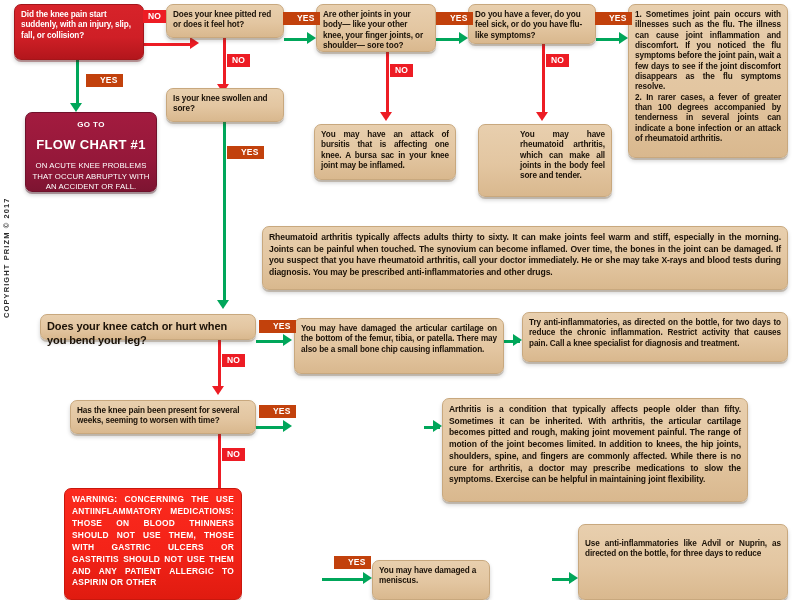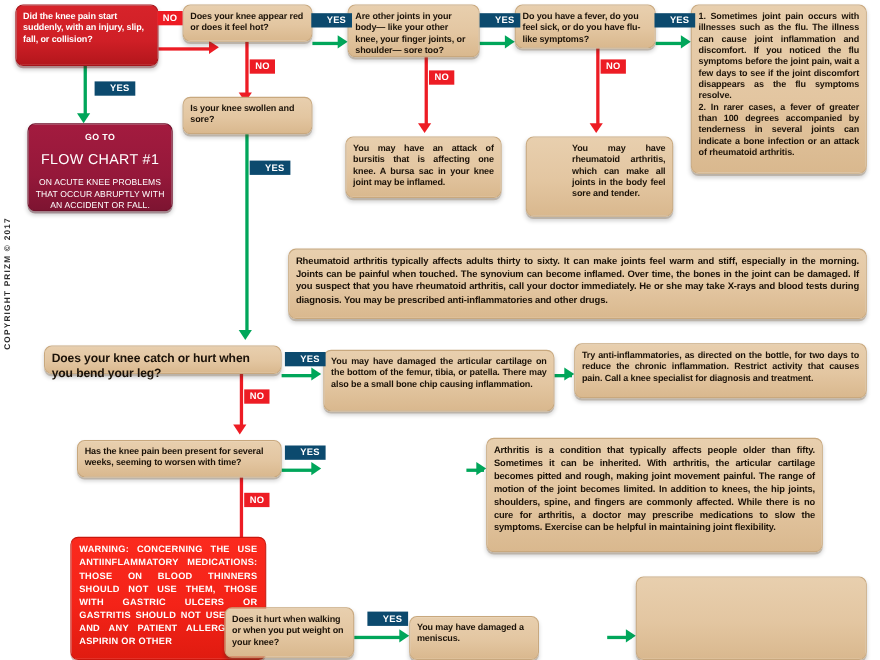--- a/index.html
+++ b/index.html
@@ -64,21 +64,21 @@
   }
   .maroon .goto-small {
     font-size: 8px;
     letter-spacing: 0.4px;
     font-weight: 600;
     display: block;
     margin-top: 3px;
   }
   .maroon .goto-big {
     font-size: 13px;
-    font-weight: 400;
+    font-weight: 700;
     letter-spacing: 0.3px;
     display: block;
     margin: 7px 0 8px 0;
   }
   .maroon .goto-sub {
     font-size: 7.8px;
     font-weight: 400;
     letter-spacing: 0.1px;
     line-height: 1.35;
     display: block;
@@ -129,21 +129,21 @@
     position: absolute;
     font-size: 8.5px;
     font-weight: 700;
     color: #ffffff;
     padding: 1.5px 5px 2px 5px;
     letter-spacing: 0.2px;
     z-index: 6;
     line-height: 1.1;
   }
   .lbl-no  { background: #ed1c24; }
-  .lbl-yes { background: #0c4a6e; padding-left: 14px; }
+  .lbl-yes { background: #c2410c; padding-left: 14px; }
 
   
   #copyright {
     position: absolute;
     left: 2px;
     top: 318px;
     transform: rotate(-90deg);
     transform-origin: left top;
     font-size: 7.5px;
     font-weight: 700;
@@ -163,21 +163,21 @@
   <div class="node red" style="left:14px; top:4px; width:130px; height:56px;">Did the knee pain start suddenly, with an injury, slip, fall, or collision?</div>
 
   <div class="line-v green-line" style="left:76px; top:60px; height:45px;"></div>
   <div class="arrow arrow-down-green" style="left:70px; top:103px;"></div>
   <div class="lbl lbl-yes" style="left:86px; top:74px;">YES</div>
 
   <div class="line-h red-line" style="left:144px; top:43px; width:48px;"></div>
   <div class="arrow arrow-right-red" style="left:190px; top:37px;"></div>
   <div class="lbl lbl-no" style="left:143px; top:10px;">NO</div>
 
-  <div class="node tan" style="left:166px; top:4px; width:118px; height:34px;">Does your knee appear red or does it feel hot?</div>
+  <div class="node tan" style="left:166px; top:4px; width:118px; height:34px;">Does your knee pitted red or does it feel hot?</div>
 
   <div class="line-h green-line" style="left:284px; top:38px; width:26px;"></div>
   <div class="arrow arrow-right-green" style="left:307px; top:32px;"></div>
   <div class="lbl lbl-yes" style="left:283px; top:12px;">YES</div>
 
   <div class="line-v red-line" style="left:223px; top:38px; width:2.5px; height:48px;"></div>
   <div class="arrow arrow-down-red" style="left:217px; top:84px;"></div>
   <div class="lbl lbl-no" style="left:227px; top:54px;">NO</div>
 
   <div class="node tan" style="left:316px; top:4px; width:120px; height:48px;">Are other joints in your body— like your other knee, your finger joints, or  shoulder— sore too?</div>
@@ -249,28 +249,28 @@
   <div class="lbl lbl-no" style="left:222px; top:448px;">NO</div>
 
 
   <div class="line-h green-line" style="left:424px; top:426px; width:16px;"></div>
   <div class="arrow arrow-right-green" style="left:433px; top:420px;"></div>
 
   <div class="node tan justify" style="left:442px; top:398px; width:306px; height:104px; font-size:8.5px; line-height:1.38;">Arthritis is a condition that typically affects people older than fifty. Sometimes it can be inherited. With arthritis, the articular cartilage becomes pitted and rough, making joint movement painful. The range of motion of the joint becomes limited. In addition to knees, the hip joints, shoulders, spine, and fingers are commonly affected. While there is no cure for arthritis, a doctor may prescribe medications to slow the symptoms. Exercise can be helpful  in maintaining joint flexibility.</div>
 
   <div class="node warn" style="left:32px; top:488px; width:178px; height:112px; padding:5px 7px;">WARNING:  CONCERNING  THE USE ANTIINFLAMMATORY MEDICATIONS: THOSE ON BLOOD THINNERS SHOULD NOT USE THEM, THOSE WITH GASTRIC ULCERS OR GASTRITIS SHOULD NOT USE THEM AND ANY PATIENT ALLERGIC TO ASPIRIN OR OTHER</div>
 
-  <div class="node tan" style="left:204px; top:552px; width:118px; height:46px;">Does it hurt when walking or when you put weight on your knee?</div>
 
   <div class="line-h green-line" style="left:322px; top:578px; width:44px;"></div>
   <div class="arrow arrow-right-green" style="left:363px; top:572px;"></div>
   <div class="lbl lbl-yes" style="left:334px; top:556px;">YES</div>
 
   <div class="node tan" style="left:372px; top:560px; width:118px; height:40px;">You may have damaged a meniscus.</div>
 
   <div class="line-h green-line" style="left:552px; top:578px; width:22px;"></div>
   <div class="arrow arrow-right-green" style="left:569px; top:572px;"></div>
 
   <div class="node tan justify" style="left:578px; top:524px; width:210px; height:76px;">
     <div style="height:9px;"></div>
+    <div>Use anti-inflammatories like Advil or Nuprin, as directed on the bottle, for three days to reduce</div>
   </div>
 
 </div>
 
 </body></html>

